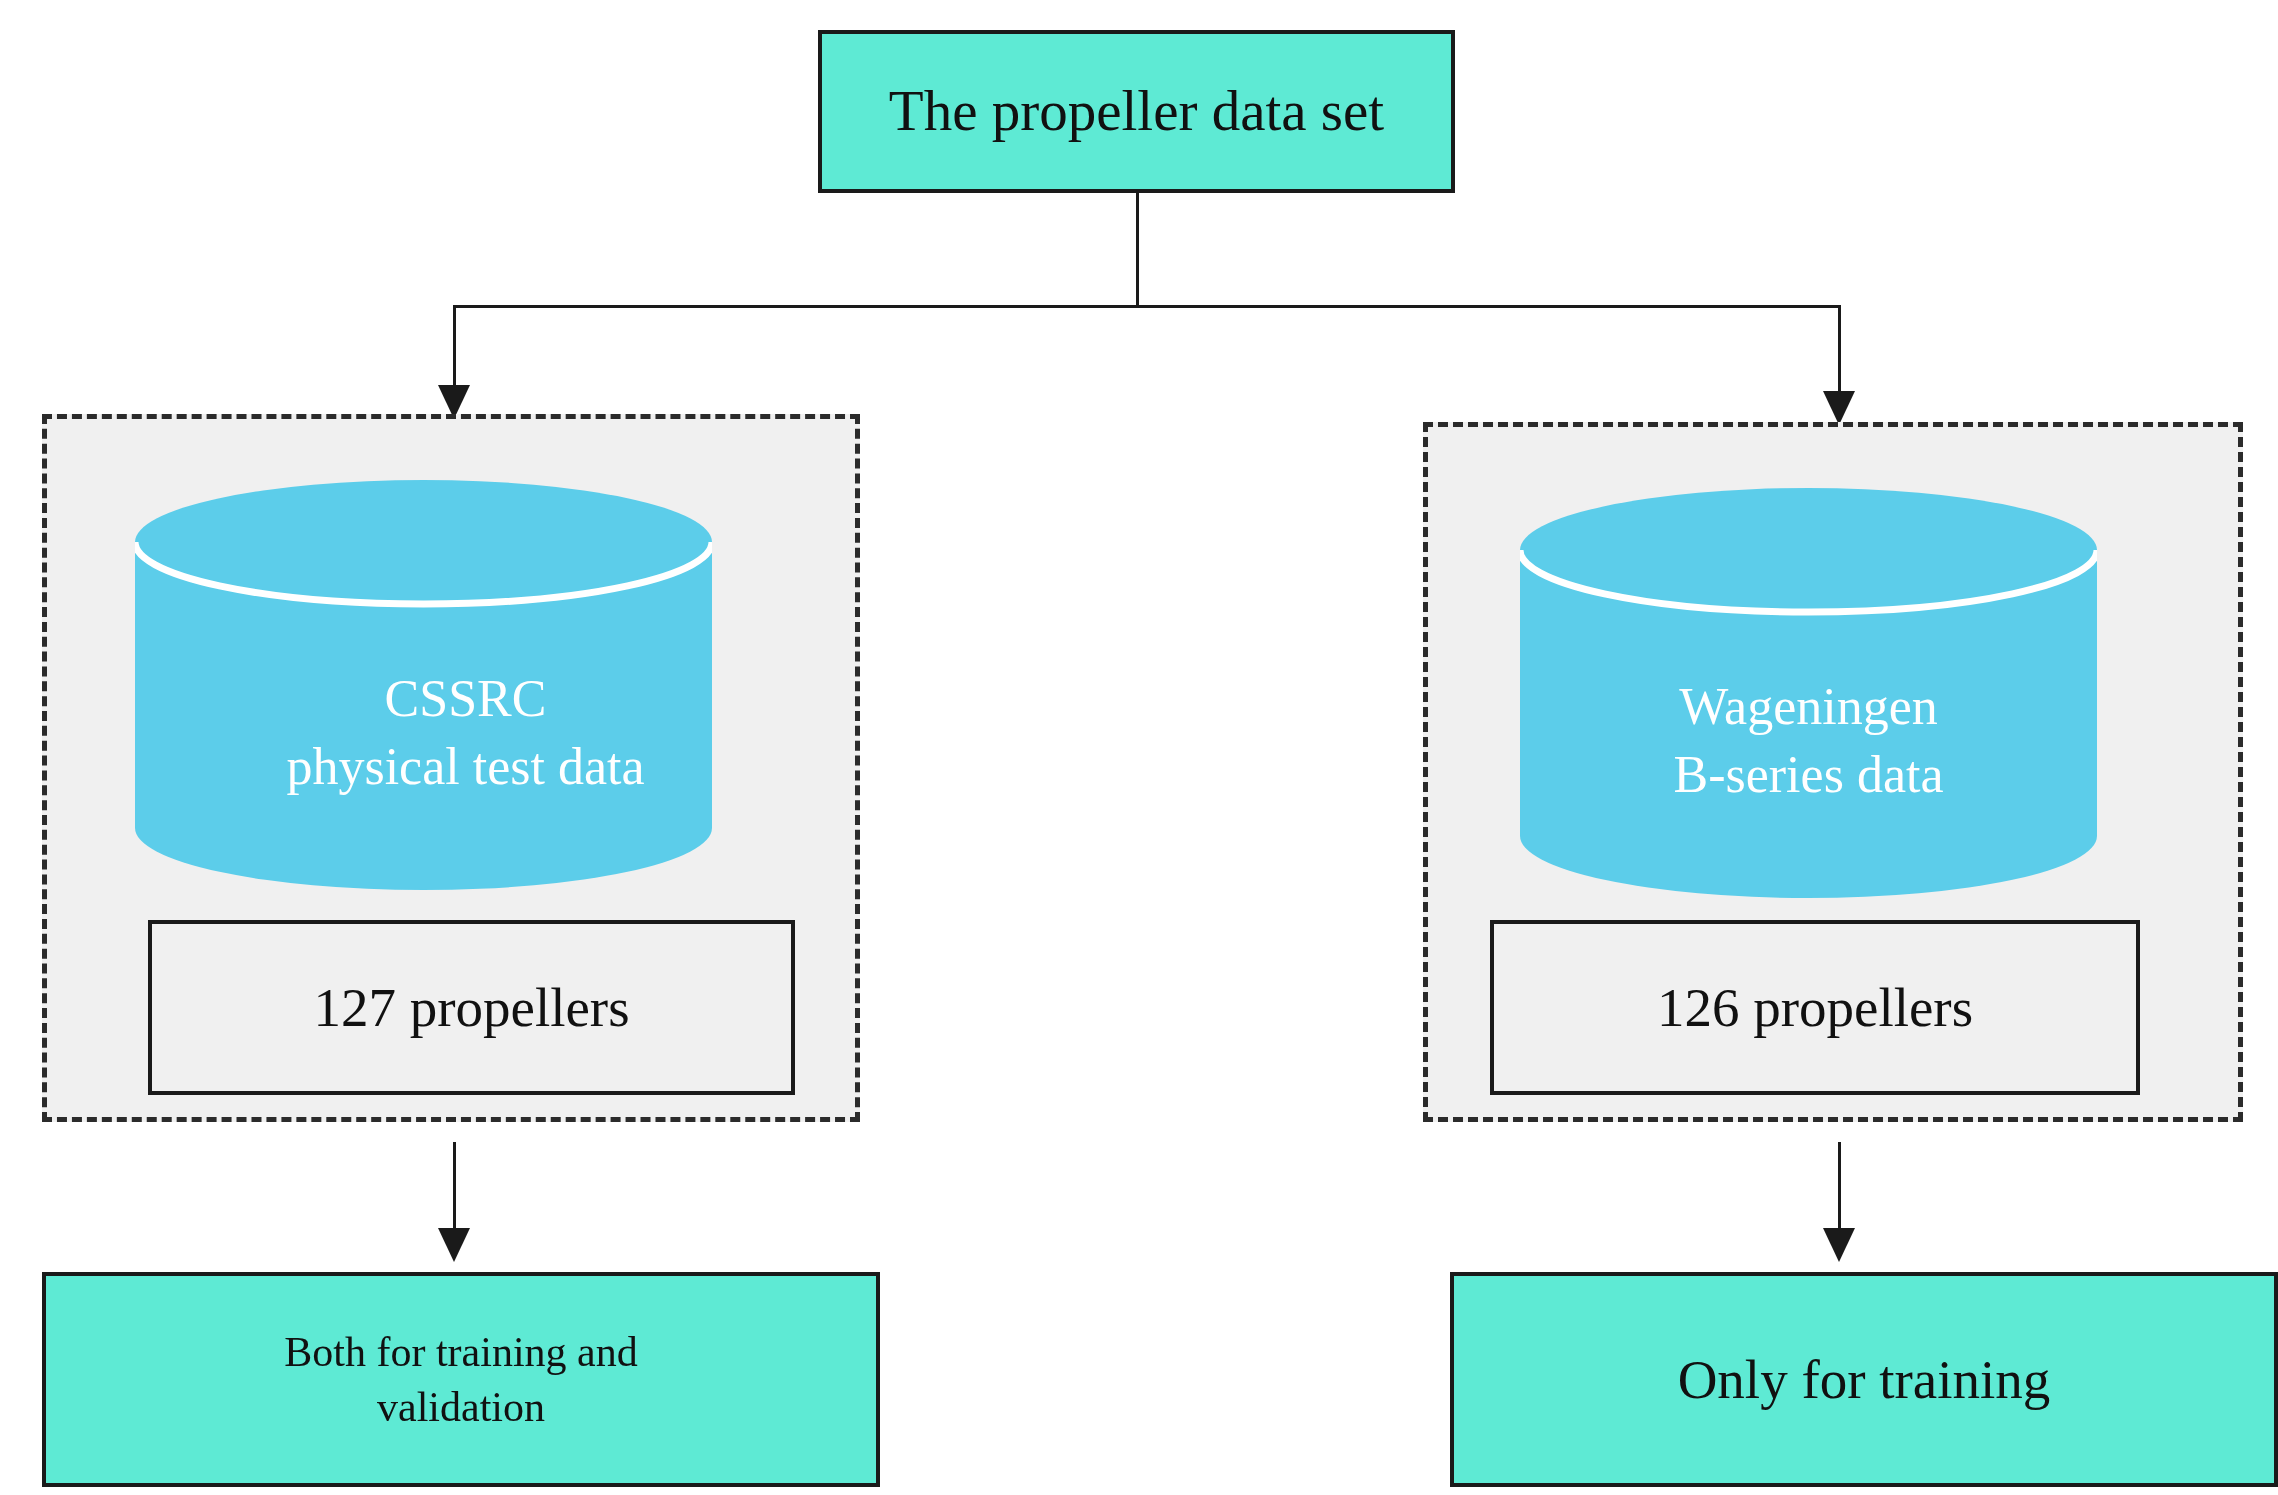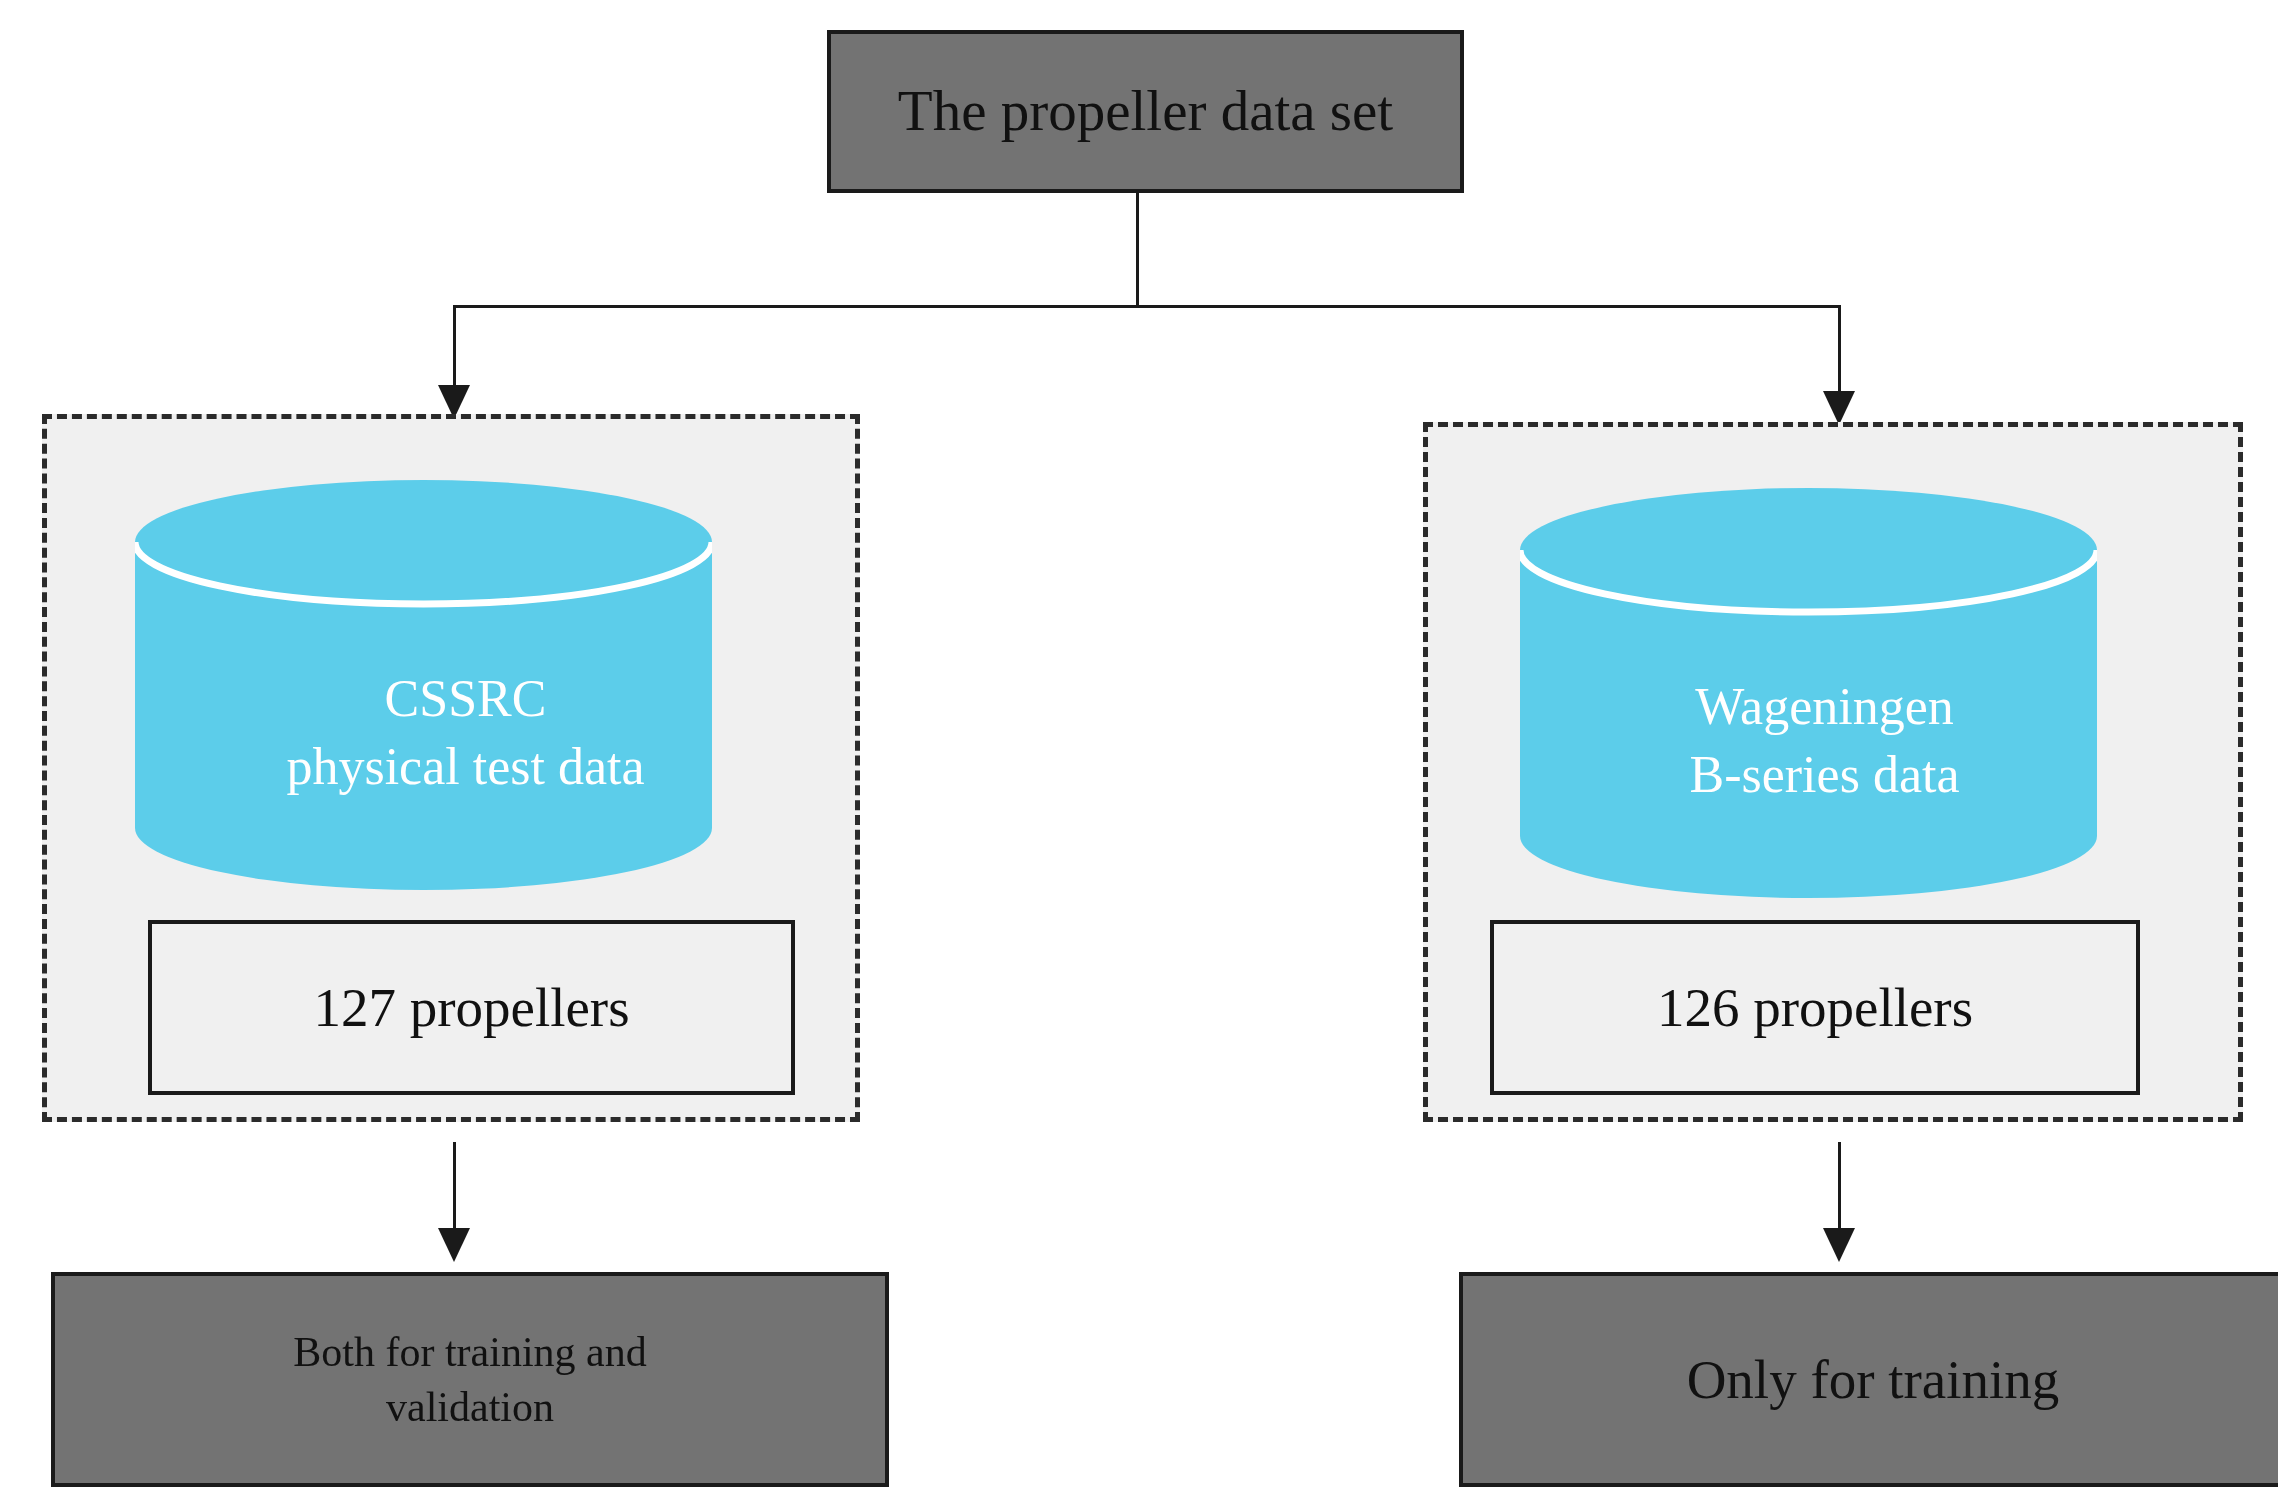--- a/index.html
+++ b/index.html
@@ -16,28 +16,27 @@
     height: 1495px;
     background: #ffffff;
     overflow: hidden;
   }
 
   
   .solid-box {
     position: absolute;
     box-sizing: border-box;
     border: 4px solid #1a1a1a;
-    background: #737373;
+    background: #5eead4;
     display: flex;
     align-items: center;
     justify-content: center;
     text-align: center;
     color: #111111;
     line-height: 1.30;
-    margin-left: 9px;
   }
   .inner-box {
     position: absolute;
     box-sizing: border-box;
     border: 4px solid #1a1a1a;
     background: #f0f0f0;
     display: flex;
     align-items: center;
     justify-content: center;
     text-align: center;
@@ -83,21 +82,21 @@
     width: 100%;
     text-align: center;
     color: #ffffff;
     font-size: 52px;
     line-height: 1.30;
     pointer-events: none;
   }
   #cyl-left  { left: 135px;  top: 480px; width: 661px; height: 410px; }
   #cyl-right { left: 1520px; top: 488px; width: 577px; height: 410px; }
   #cyl-left .cyl-label  { top: 185px; }
-  #cyl-right .cyl-label { top: 185px; margin-left: 16px; }
+  #cyl-right .cyl-label { top: 185px; }
 
   
   .line-v {
     position: absolute;
     width: 3px;
     background: #1a1a1a;
   }
   .line-h {
     position: absolute;
     height: 3px;

